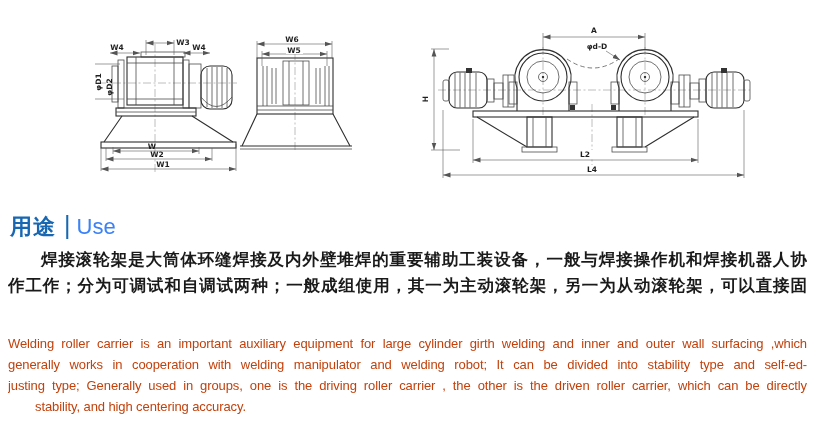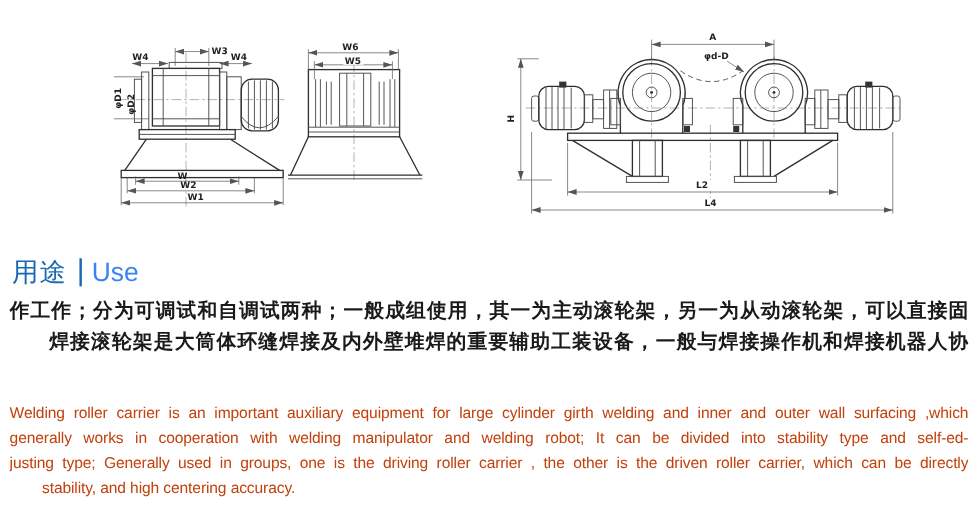--- a/index.html
+++ b/index.html
@@ -10,21 +10,21 @@
   
   .ln{fill:none;stroke:#4d4d4d;stroke-width:.8;}
   .ln2{fill:none;stroke:#2f2f2f;stroke-width:1.1;}
   .cl{fill:none;stroke:#8a8a8a;stroke-width:.55;stroke-dasharray:8 2.5 2 2.5;}
   .dim{fill:none;stroke:#5a5a5a;stroke-width:.6;}
   .dsh{fill:none;stroke:#5a5a5a;stroke-width:.8;stroke-dasharray:4.5 3;}
   .dl{font-family:"DejaVu Sans",sans-serif;font-size:7.5px;font-weight:bold;fill:#1f1f1f;text-anchor:middle;}
 
   
   .heading{position:absolute;top:211px;left:10px;display:flex;align-items:center;}
-  .h-zh{font-size:22px;font-weight:normal;color:#1767b2;letter-spacing:1px;}
+  .h-zh{font-size:22px;font-weight:bold;color:#1767b2;letter-spacing:1px;}
   .h-bar{font-size:25px;color:#1767b2;font-weight:400;margin:0 6px 2px 8px;}
   .h-en{font-size:22px;font-weight:400;color:#3b82f6;}
 
   
   .zh{position:absolute;top:246px;left:8px;right:8px;color:#1a1a1a;
       font-size:16.5px;font-weight:600;}
   .zl{height:26px;line-height:26px;white-space:nowrap;overflow:hidden;
       text-align:justify;text-align-last:justify;}
   .zl-first{text-indent:33px;}
 
@@ -203,22 +203,22 @@
     </g>
   </svg>
 
   <div class="heading">
     <span class="h-zh">用途</span>
     <span class="h-bar">|</span>
     <span class="h-en">Use</span>
   </div>
 
   <div class="zh">
+    <div class="zl zl-first">焊接滚轮架是大筒体环缝焊接及内外壁堆焊的重要辅助工装设备，一般与焊接操作机和焊接机器人协</div>
     <div class="zl">作工作；分为可调试和自调试两种；一般成组使用，其一为主动滚轮架，另一为从动滚轮架，可以直接固</div>
-    <div class="zl zl-first">焊接滚轮架是大筒体环缝焊接及内外壁堆焊的重要辅助工装设备，一般与焊接操作机和焊接机器人协</div>
   </div>
 
   <div class="en">
     <div class="el">Welding roller carrier is an important auxiliary equipment for large cylinder girth welding and inner and outer wall surfacing ,which</div>
     <div class="el">generally works in cooperation with welding manipulator and welding robot; It can be divided into stability type and self-ed-</div>
     <div class="el">justing type; Generally used in groups, one is the driving roller carrier , the other is the driven roller carrier, which can be directly</div>
     <div class="el el-last">stability, and high centering accuracy.</div>
   </div>
 
 </div>

